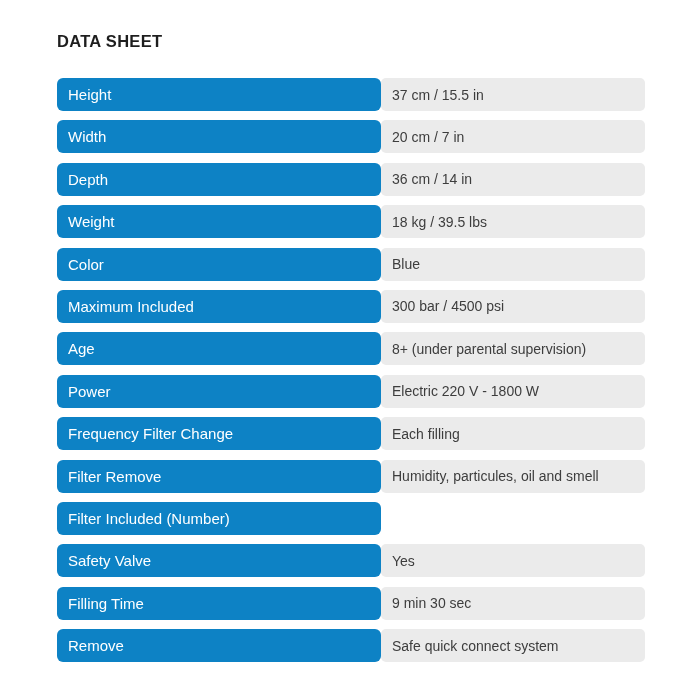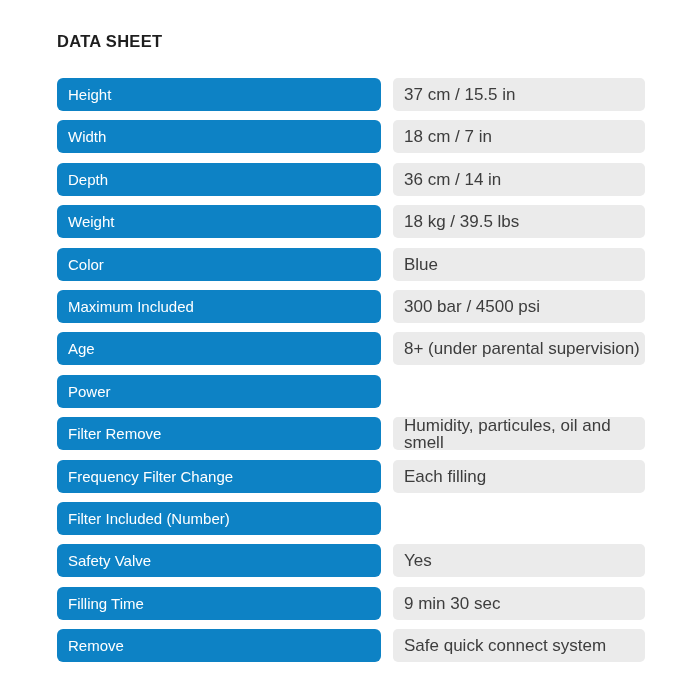--- a/index.html
+++ b/index.html
@@ -29,21 +29,20 @@
     line-height: 18px;
     margin-bottom: 28px;
   }
   .spec-table {
     display: flex;
     flex-direction: column;
     row-gap: 9.4px;
   }
   .spec-row {
     display: flex;
-    column-gap: 12px;
     height: 33px;
   }
   .spec-label {
     flex: 0 0 324px;
     background: var(--accent);
     color: var(--label-text);
     border-radius: 6px;
     display: flex;
     align-items: center;
     padding-left: 11px;
@@ -51,39 +50,39 @@
     line-height: 1;
   }
   .spec-value {
     flex: 1 1 auto;
     background: var(--value-bg);
     color: var(--value-text);
     border-radius: 5px;
     display: flex;
     align-items: center;
     padding-left: 11px;
-    font-size: 17px;
+    font-size: 14px;
     line-height: 1;
   }
 </style>
 </head>
 <body>
 
 <div class="page">
   <h1 class="page-title">DATA SHEET</h1>
 
   <div class="spec-table" id="spec-table">
   <div class="spec-row">
     <div class="spec-label">Height</div>
     <div class="spec-value">37 cm / 15.5 in</div>
   </div>
 
   <div class="spec-row">
     <div class="spec-label">Width</div>
-    <div class="spec-value">18 cm / 7 in</div>
+    <div class="spec-value">20 cm / 7 in</div>
   </div>
 
   <div class="spec-row">
     <div class="spec-label">Depth</div>
     <div class="spec-value">36 cm / 14 in</div>
   </div>
 
   <div class="spec-row">
     <div class="spec-label">Weight</div>
     <div class="spec-value">18 kg / 39.5 lbs</div>
@@ -99,30 +98,31 @@
     <div class="spec-value">300 bar / 4500 psi</div>
   </div>
 
   <div class="spec-row">
     <div class="spec-label">Age</div>
     <div class="spec-value">8+ (under parental supervision)</div>
   </div>
 
   <div class="spec-row">
     <div class="spec-label">Power</div>
+    <div class="spec-value">Electric 220 V - 1800 W</div>
+  </div>
+
+  <div class="spec-row">
+    <div class="spec-label">Frequency Filter Change</div>
+    <div class="spec-value">Each filling</div>
   </div>
 
   <div class="spec-row">
     <div class="spec-label">Filter Remove</div>
     <div class="spec-value">Humidity, particules, oil and smell</div>
-  </div>
-
-  <div class="spec-row">
-    <div class="spec-label">Frequency Filter Change</div>
-    <div class="spec-value">Each filling</div>
   </div>
 
   <div class="spec-row">
     <div class="spec-label">Filter Included (Number)</div>
   </div>
 
   <div class="spec-row">
     <div class="spec-label">Safety Valve</div>
     <div class="spec-value">Yes</div>
   </div>

